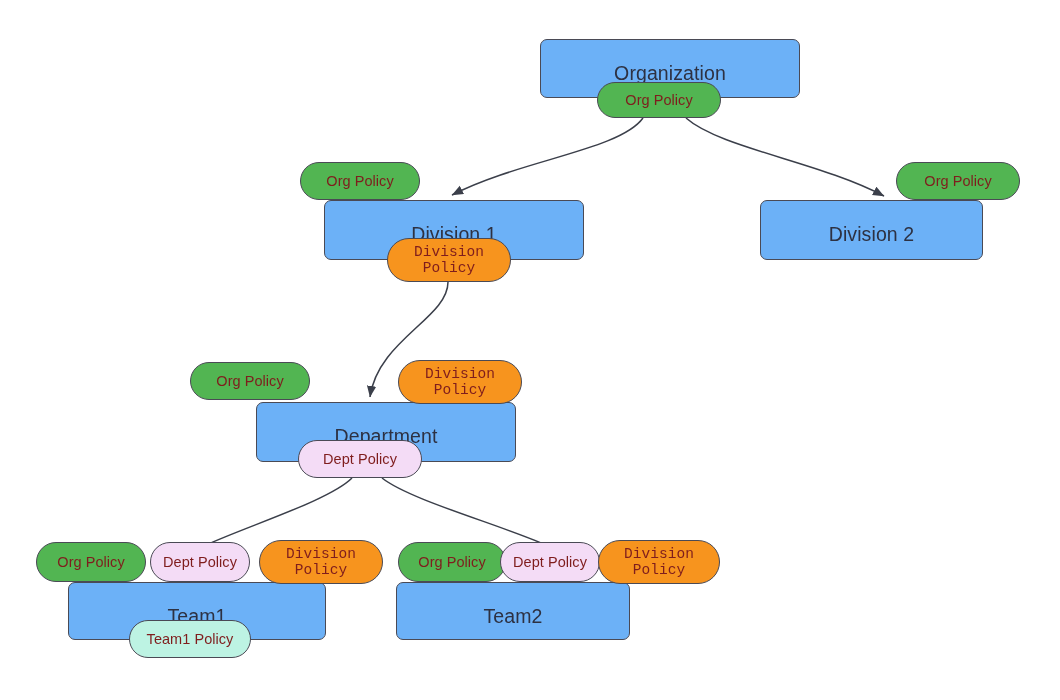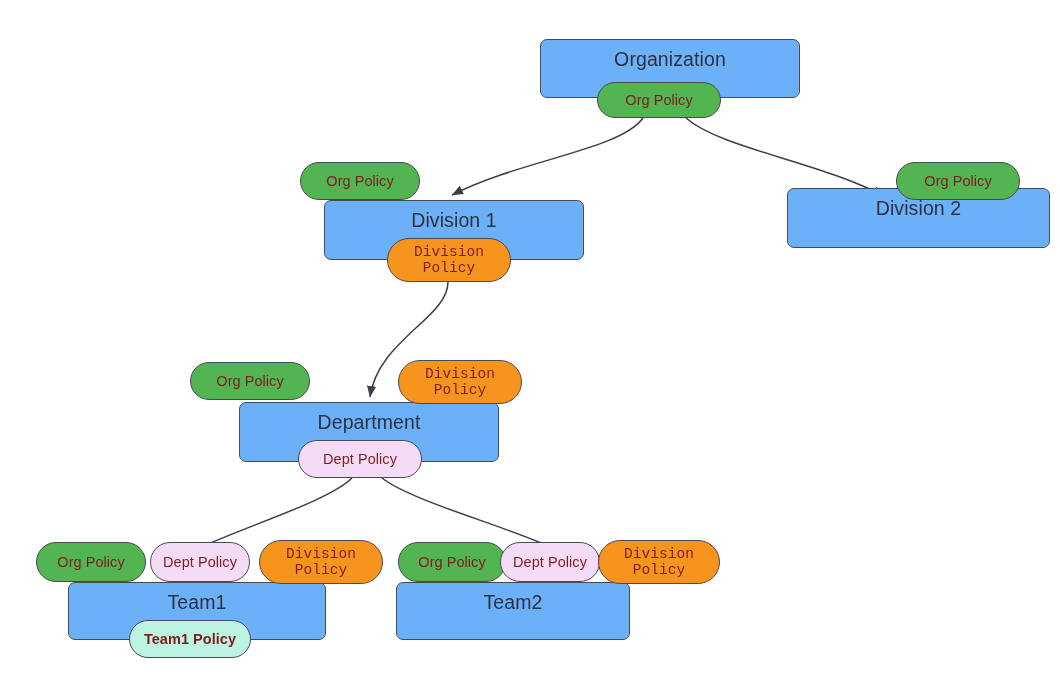--- a/index.html
+++ b/index.html
@@ -30,21 +30,21 @@
   
   .node {
     position: absolute;
     box-sizing: border-box;
     background: #6CB1F7;
     border: 1.4px solid #4a4a55;
     border-radius: 7px;
     display: flex;
     align-items: flex-start;
     justify-content: center;
-    padding-top: 9px;
+    padding-top: 23px;
   }
   .node-label {
     font-size: 19.5px;
     color: #2d3142;
     line-height: 1.1;
     white-space: nowrap;
     letter-spacing: 0.1px;
   }
   
   .pill {
@@ -90,24 +90,24 @@
       </g>
   </svg>
 
   <div id="nodes-root">
       <div class="node" style="left: 540px; top: 39px; width: 260px; height: 59px;">
         <span class="node-label">Organization</span>
       </div>
       <div class="node" style="left: 324px; top: 200px; width: 260px; height: 60px;">
         <span class="node-label">Division 1</span>
       </div>
-      <div class="node" style="left: 760px; top: 188px; width: 263px; height: 60px; margin-left: 27px;">
+      <div class="node" style="left: 760px; top: 200px; width: 223px; height: 60px;">
         <span class="node-label">Division 2</span>
       </div>
-      <div class="node" style="left: 239px; top: 402px; width: 260px; height: 60px;">
+      <div class="node" style="left: 256px; top: 402px; width: 260px; height: 60px;">
         <span class="node-label">Department</span>
       </div>
       <div class="node" style="left: 62px; top: 582px; width: 258px; height: 58px; margin-left: 6px;">
         <span class="node-label">Team1</span>
       </div>
       <div class="node" style="left: 396px; top: 582px; width: 234px; height: 58px;">
         <span class="node-label">Team2</span>
       </div>
     </div>
   <div id="pills-root">
@@ -147,18 +147,18 @@
       <div class="pill green" style="left: 398px; top: 542px; width: 108px; height: 40px;">
         <span class="pill-label">Org Policy</span>
       </div>
       <div class="pill pink" style="left: 500px; top: 542px; width: 100px; height: 40px;">
         <span class="pill-label">Dept Policy</span>
       </div>
       <div class="pill orange" style="left: 598px; top: 540px; width: 122px; height: 44px;">
         <span class="pill-label">Division
 Policy</span>
       </div>
-      <div class="pill teal" style="left: 129px; top: 620px; width: 122px; height: 38px; font-weight: bold;">
+      <div class="pill teal" style="left: 129px; top: 620px; width: 122px; height: 38px;">
         <span class="pill-label">Team1 Policy</span>
       </div>
     </div>
 
 </div>
 
 </body></html>

